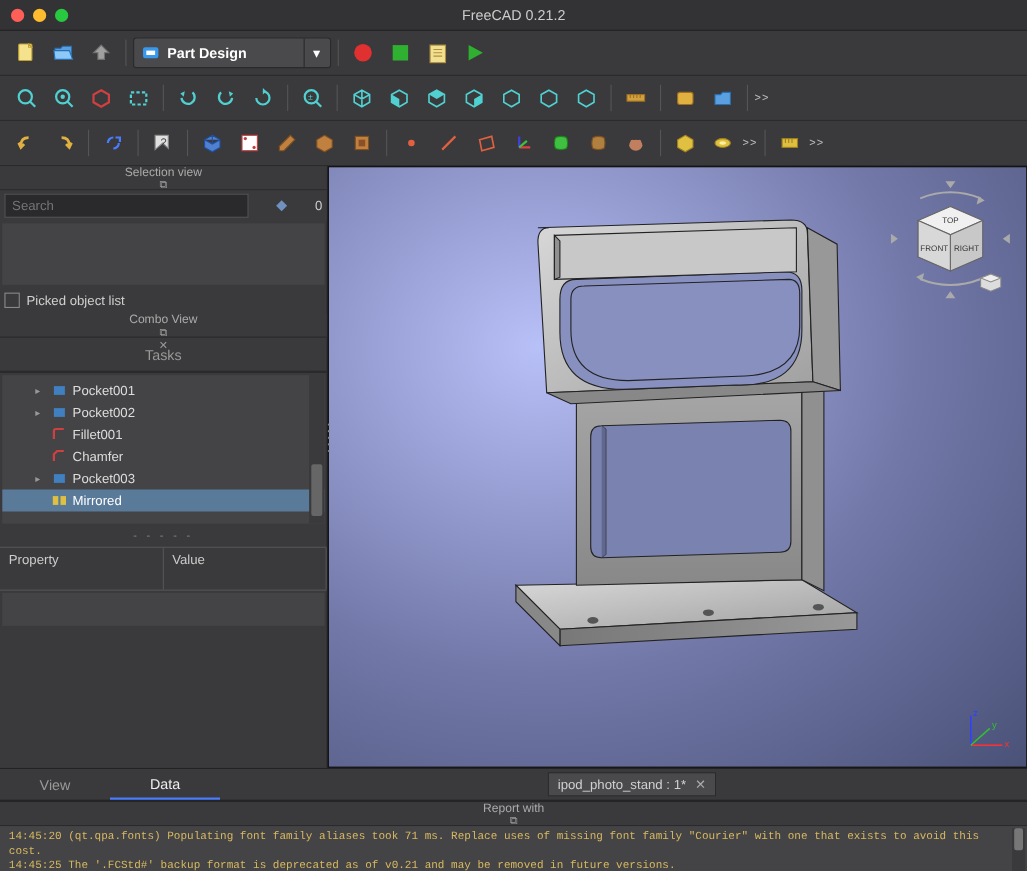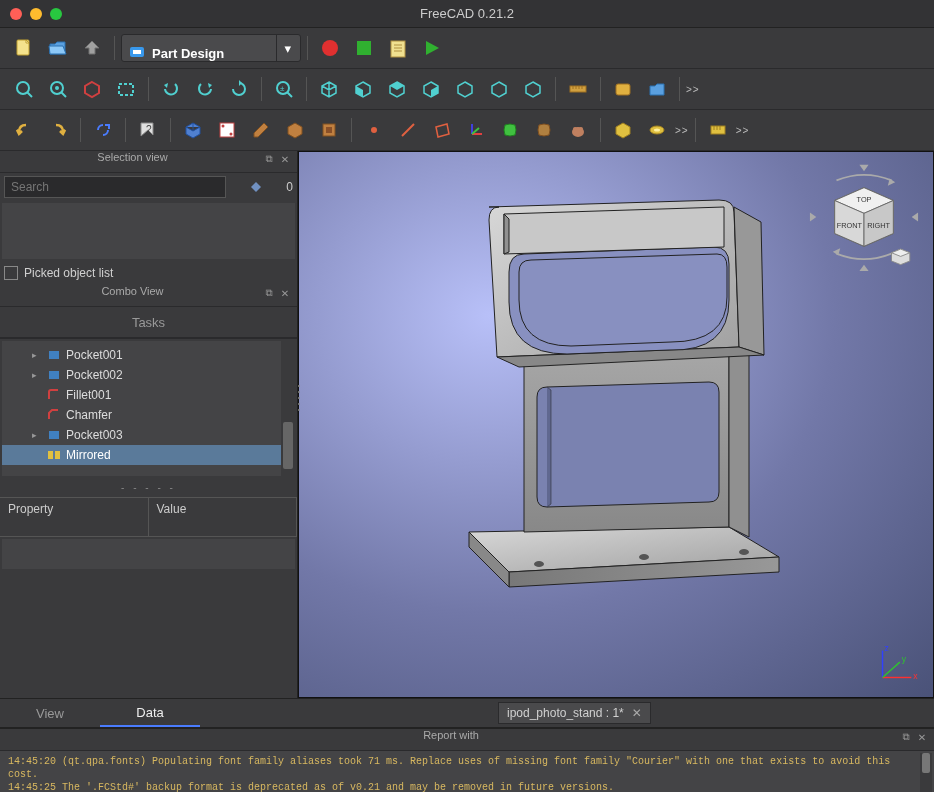--- a/index.html
+++ b/index.html
@@ -35,32 +35,32 @@
   padding: 4px 8px; background: #3a3a3c;
   border-bottom: 1px solid #2a2a2c;
   flex-wrap: nowrap; overflow: hidden;
 }
 .tb-btn {
   width: 32px; height: 32px; display: flex; align-items: center; justify-content: center;
   border-radius: 3px; cursor: pointer; flex-shrink: 0;
 }
 .tb-sep { width: 1px; height: 24px; background: #555; margin: 0 4px; flex-shrink:0;}
 .workbench-selector {
-  display: flex; align-items: flex-end; background: #4a4a4c;
+  display: flex; align-items: center; background: #4a4a4c;
   border: 1px solid #2a2a2c; height: 28px; padding: 0 2px 0 6px;
   color: #fff; font-size: 13px; gap: 6px; border-radius: 3px;
 }
 .workbench-selector .wb-icon { width: 18px; height: 18px; }
 .workbench-selector .wb-text { font-weight: bold; }
 .workbench-selector .wb-arrow { width: 22px; text-align: center; border-left:1px solid #2a2a2c; height:100%; display:flex; align-items:center; justify-content:center;}
 .main-area { display: flex; height: 547px; }
 .left-panel { width: 298px; display: flex; flex-direction: column; background: #3a3a3c; border-right: 1px solid #222;}
 .panel-header {
-  height: 22px; background: #3a3a3c; display: flex; align-items: flex-start;
-  padding: 0 4px; border-bottom: 1px solid #2a2a2c; font-size: 11px;
+  height: 22px; background: #3a3a3c; display: flex; align-items: center;
+  padding: 0 4px; border-bottom: 1px solid #2a2a2c; font-size: 11px; flex-direction: column;
 }
 .panel-header .panel-title { flex: 1; text-align: center; color: #aaa; }
 .panel-header .panel-btn { width: 16px; height:16px; display:flex;align-items:center;justify-content:center;color:#999;font-size:10px;cursor:pointer;}
 .search-row { display:flex; align-items:center; height:28px; padding:0 4px; gap:22px; background:#3a3a3c; }
 .search-input {
   flex: 1; background: #2a2a2c; border: 1px solid #555; color:#aaa;
   height: 22px; padding: 0 6px; font-size: 12px;
 }
 .search-row .count { color:#ccc; font-size:12px; }
 .empty-area { height: 56px; background: #444446; margin:2px;}

